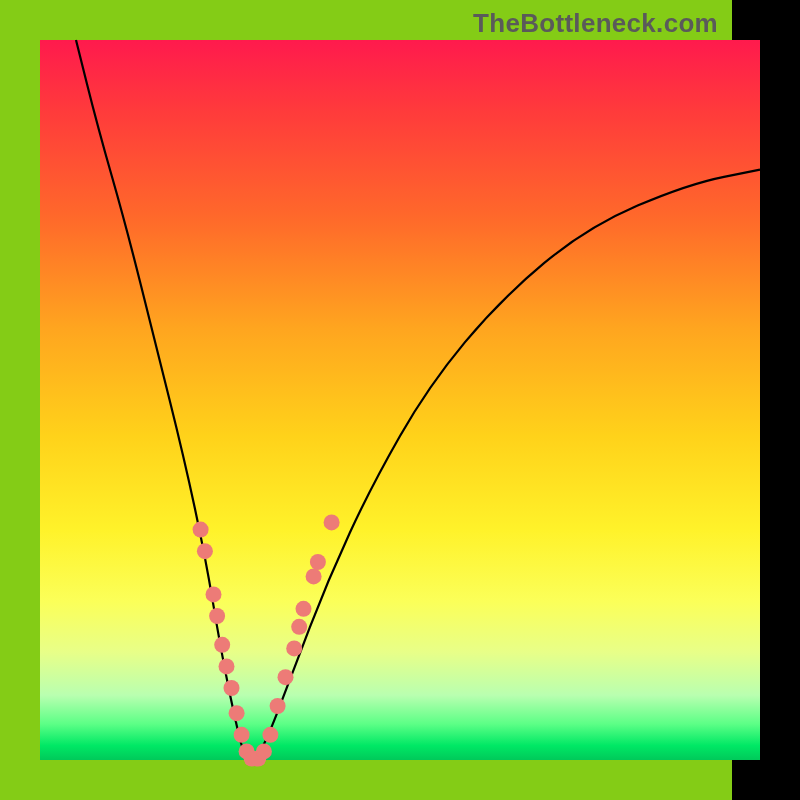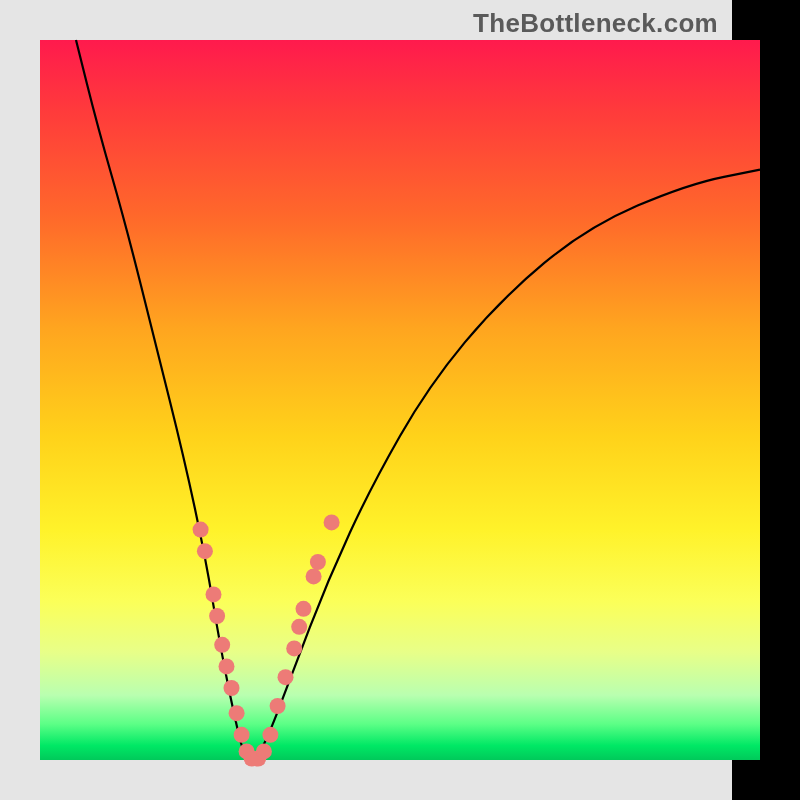--- a/index.html
+++ b/index.html
@@ -1,21 +1,21 @@
 <!DOCTYPE html>
 <html><head>
 <meta charset="utf-8">
 <style>
   * { margin: 0; padding: 0; box-sizing: border-box; }
   html, body { width: 800px; height: 800px; overflow: hidden; background: #000; }
   .stage {
     position: relative;
     width: 732px;
     height: 800px;
-    background: #e5e5e5;
+    background: #84cc16;
   }
   .plot-area {
     position: absolute;
     left: 40px;
     top: 40px;
     width: 720px;
     height: 720px;
     background: linear-gradient(to bottom,
       #ff1a4d 0%,
       #ff3b3b 10%,

